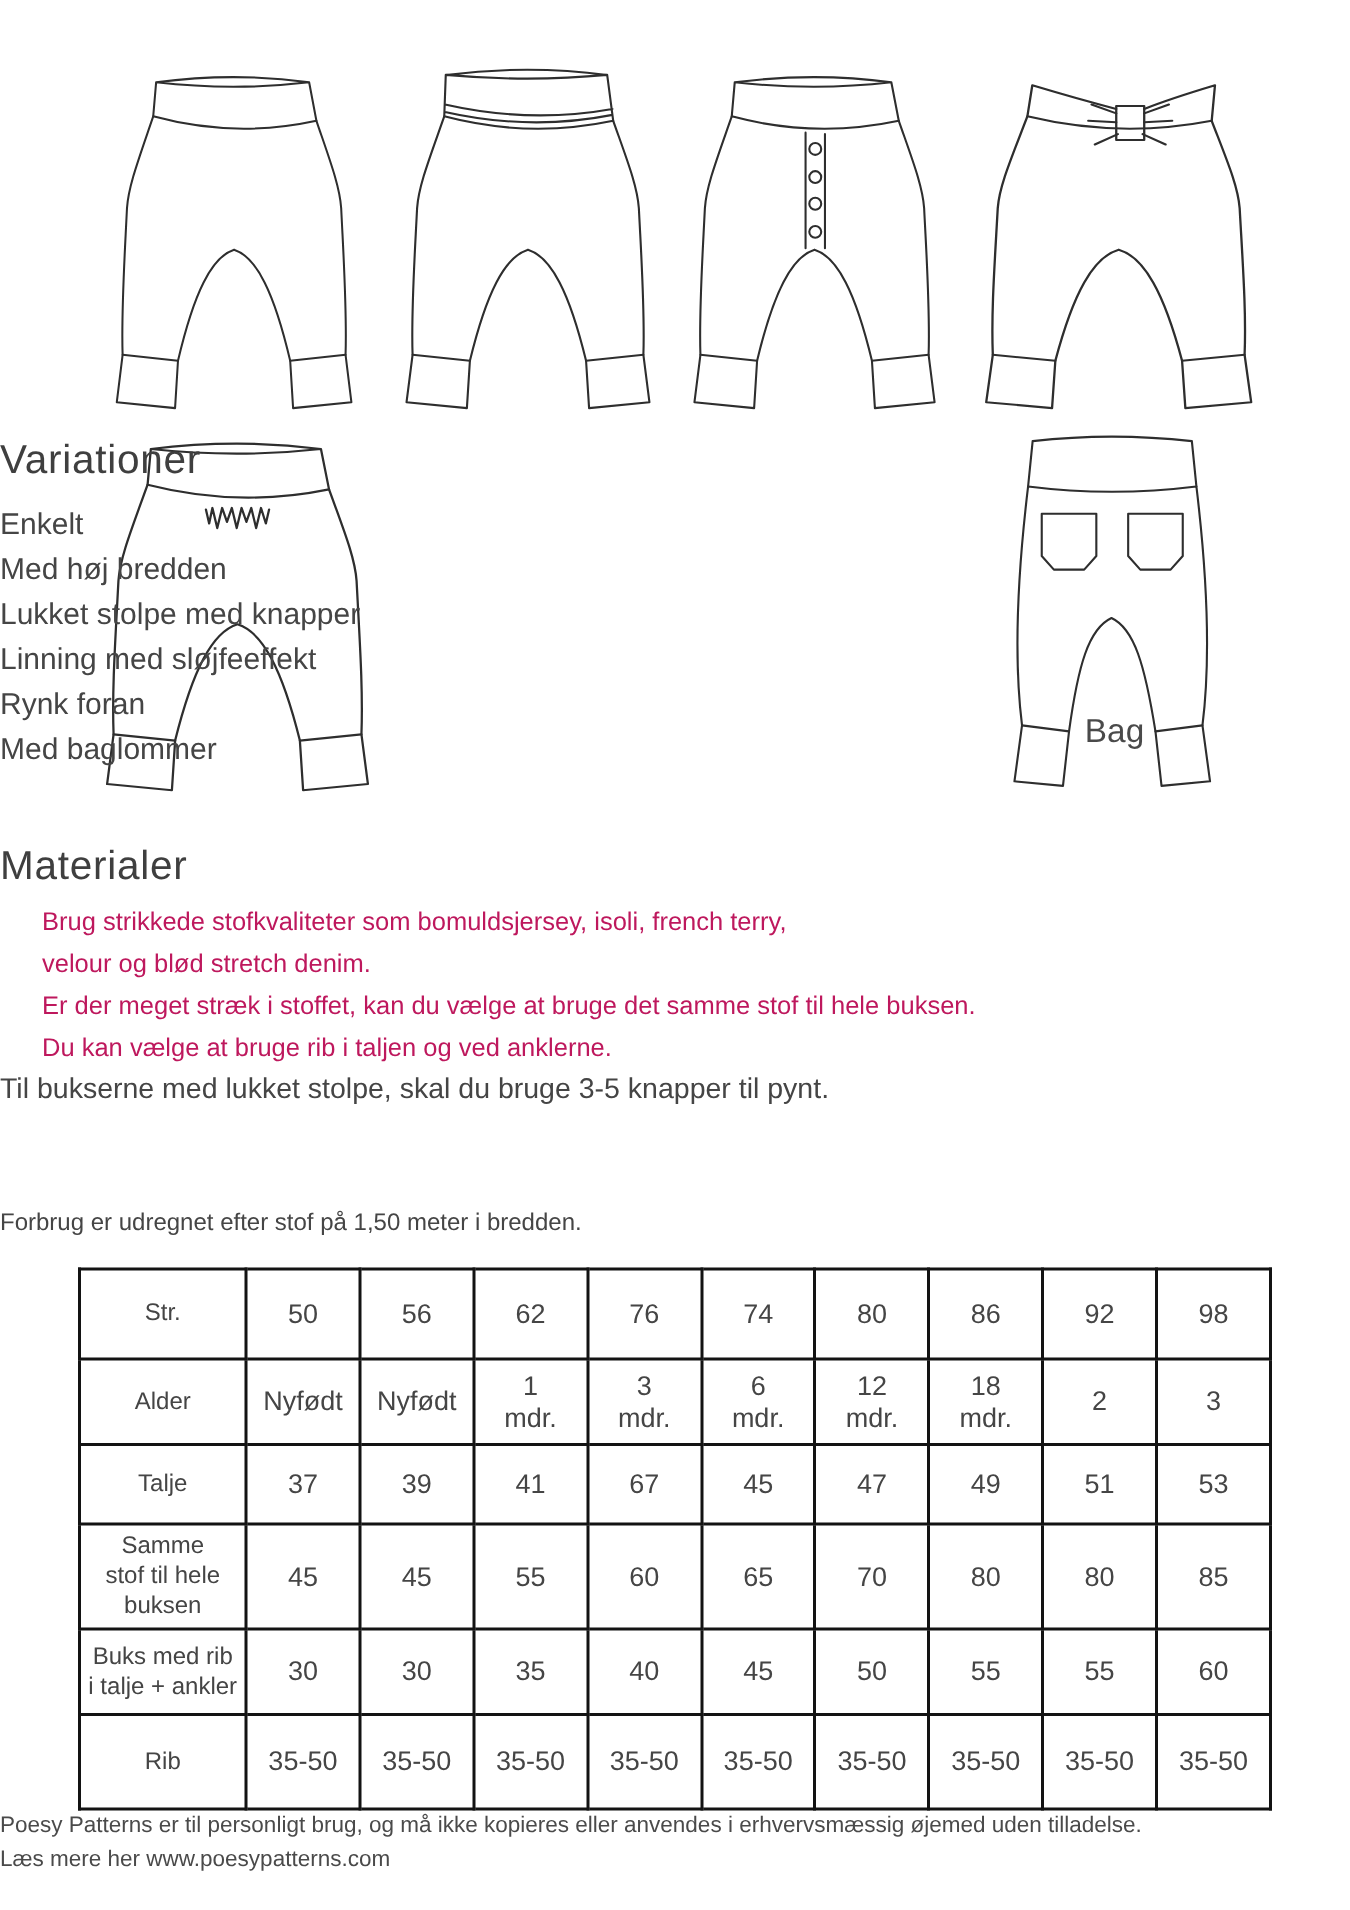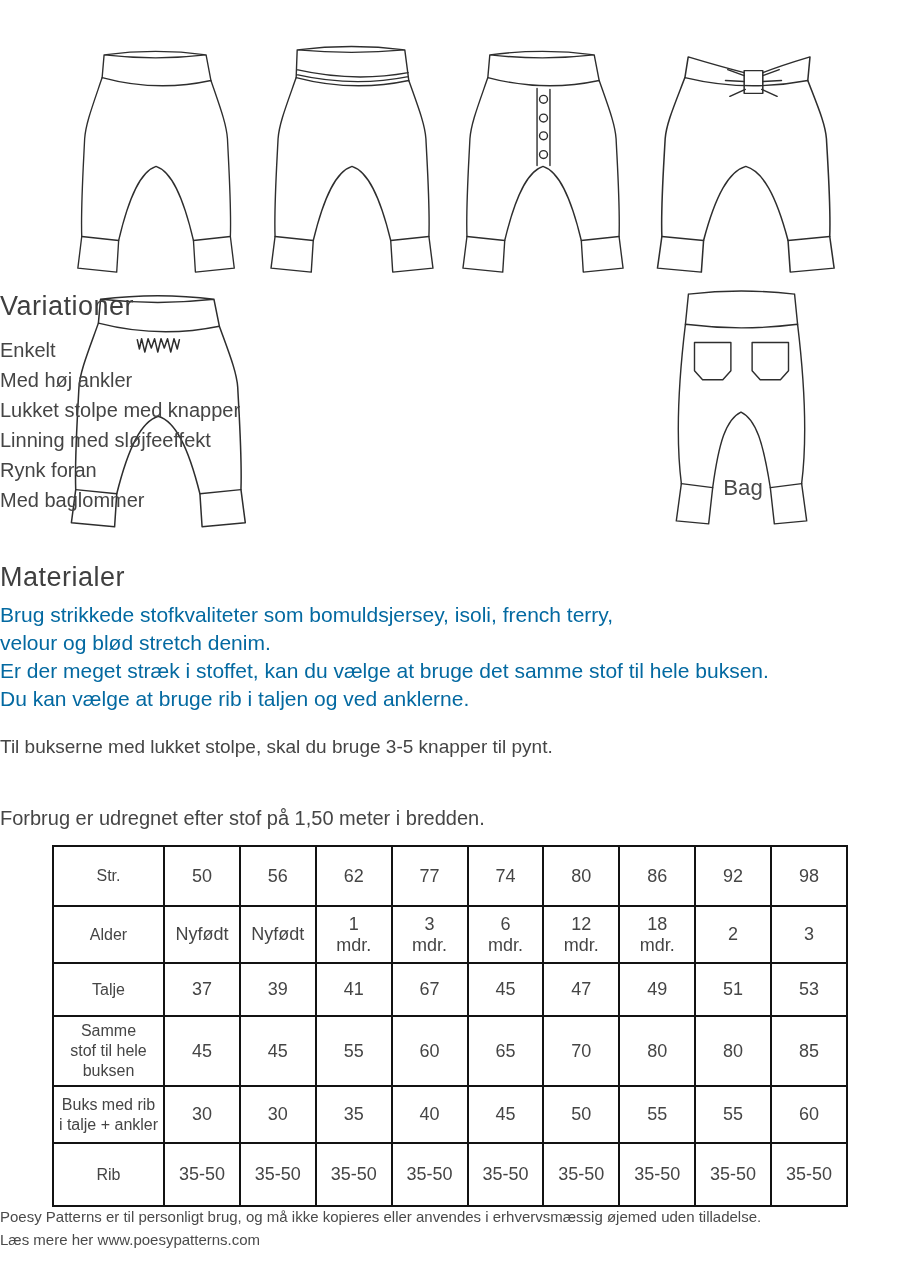--- a/index.html
+++ b/index.html
@@ -8,23 +8,23 @@
     width:900px;height:1273px;
     background:#ffffff;
     font-family:"Liberation Sans",sans-serif;
     color:#454545;
     overflow:hidden;
   }
   .abs{position:absolute;}
   .centerblock{position:absolute;left:0;width:804px;}
   .title{font-size:27px;letter-spacing:0.5px;color:#3f3f3f;}
   .var-item{font-size:20px;line-height:30px;color:#454545;}
-  .body-line{font-size:21px;line-height:28px;color:#0369a1;}
+  .body-line{font-size:17px;line-height:28px;color:#be185d;padding-left:28px;}
   .note{font-size:19px;color:#454545;}
-  .caption{font-size:20px;color:#454545;}
+  .caption{font-size:16px;color:#454545;}
   svg.drawing{display:block;}
   svg.drawing .ln{fill:none;stroke:#2e2e2e;stroke-width:1.4;stroke-linejoin:round;stroke-linecap:round;}
   svg.drawing .btn{fill:#ffffff;stroke:#2e2e2e;stroke-width:1.4;}
   svg.drawing text{font-family:"Liberation Sans",sans-serif;font-size:22px;fill:#4a4a4a;stroke:none;}
   table.sizes{
     position:absolute;left:52px;top:845px;
     width:796px;border-collapse:collapse;table-layout:fixed;border-radius:12px;
   }
   table.sizes th,table.sizes td{
     border:2px solid #131313;
@@ -83,21 +83,21 @@
   <svg class="drawing abs" style="left:66px;top:289px;" width="189" height="243" viewBox="0 0 175 235" preserveAspectRatio="none">
     <path class="ln" d="M30,33 C20,62 13,80 12,95 C10,135 8,165 9,194 L5,226 L45,230 L47,198 C58,152 70,128 85.5,123 C101,128 113,152 124,198 L126,230 L166,226 L162,194 C163,165 161,135 159,95 C158,80 151,62 142,36 Q86,48 30,33 Z"></path>
     <path class="ln" d="M9,194 L47,198 M124,198 L162,194"></path>
     <path class="ln" d="M32,10 Q85.5,3 137,10 Q85.5,16 32,10 M32,10 L30,33 M137,10 L142,36"></path>
     <path class="ln" d="M66,49 L68,58 L70,48 L73,61 L76,48 L79,57 L82,48 L85,61 L88,48 L91,57 L94,48 L97,61 L100,48 L103,58 L105,49"></path>
   </svg>
 
   <div class="centerblock title" style="top:291px;">Variationer</div>
   <div class="centerblock" style="top:335px;">
       <div class="var-item">Enkelt</div>
-      <div class="var-item">Med høj ankler</div>
+      <div class="var-item">Med høj bredden</div>
       <div class="var-item">Lukket stolpe med knapper</div>
       <div class="var-item">Linning med sløjfeeffekt</div>
       <div class="var-item">Rynk foran</div>
       <div class="var-item">Med baglommer</div>
     </div>
 
   <svg class="drawing abs" style="left:648px;top:284px;" width="187" height="252" viewBox="0 0 185 250" preserveAspectRatio="none">
     <path class="ln" d="M37,40 C31,90 27,150 33,198 L28,235 L60,238 L64,202 C70,158 77,134 92,127 C107,134 114,158 121,202 L125,238 L157,235 L152,198 C158,150 154,90 148,40 Q92,47 37,40 Z"></path>
     <path class="ln" d="M33,198 L64,202 M121,202 L152,198"></path>
     <path class="ln" d="M40,10 Q92,4 145,10 M40,10 L37,40 M145,10 L148,40"></path>
@@ -105,35 +105,35 @@
     <text x="94" y="209" text-anchor="middle">Bag</text>
   </svg>
 
   <div class="centerblock title" style="top:562px;">Materialer</div>
   <div class="centerblock" style="top:601px;">
       <div class="body-line">Brug strikkede stofkvaliteter som bomuldsjersey, isoli, french terry,</div>
       <div class="body-line">velour og blød stretch denim.</div>
       <div class="body-line">Er der meget stræk i stoffet, kan du vælge at bruge det samme stof til hele buksen.</div>
       <div class="body-line">Du kan vælge at bruge rib i taljen og ved anklerne.</div>
     </div>
-  <div class="centerblock note" style="top:736px;">Til bukserne med lukket stolpe, skal du bruge 3-5 knapper til pynt.</div>
+  <div class="centerblock note" style="top:716px;">Til bukserne med lukket stolpe, skal du bruge 3-5 knapper til pynt.</div>
 
   <div class="centerblock caption" style="top:807px;">Forbrug er udregnet efter stof på 1,50 meter i bredden.</div>
   <table class="sizes">
     <colgroup>
       <col style="width:111px">
       <col span="9">
     </colgroup>
     <tbody>
         <tr>
           <th>Str.</th>
           <td>50</td>
           <td>56</td>
           <td>62</td>
-          <td>77</td>
+          <td>76</td>
           <td>74</td>
           <td>80</td>
           <td>86</td>
           <td>92</td>
           <td>98</td>
         </tr>
         <tr>
           <th>Alder</th>
           <td>Nyfødt</td>
           <td>Nyfødt</td>

